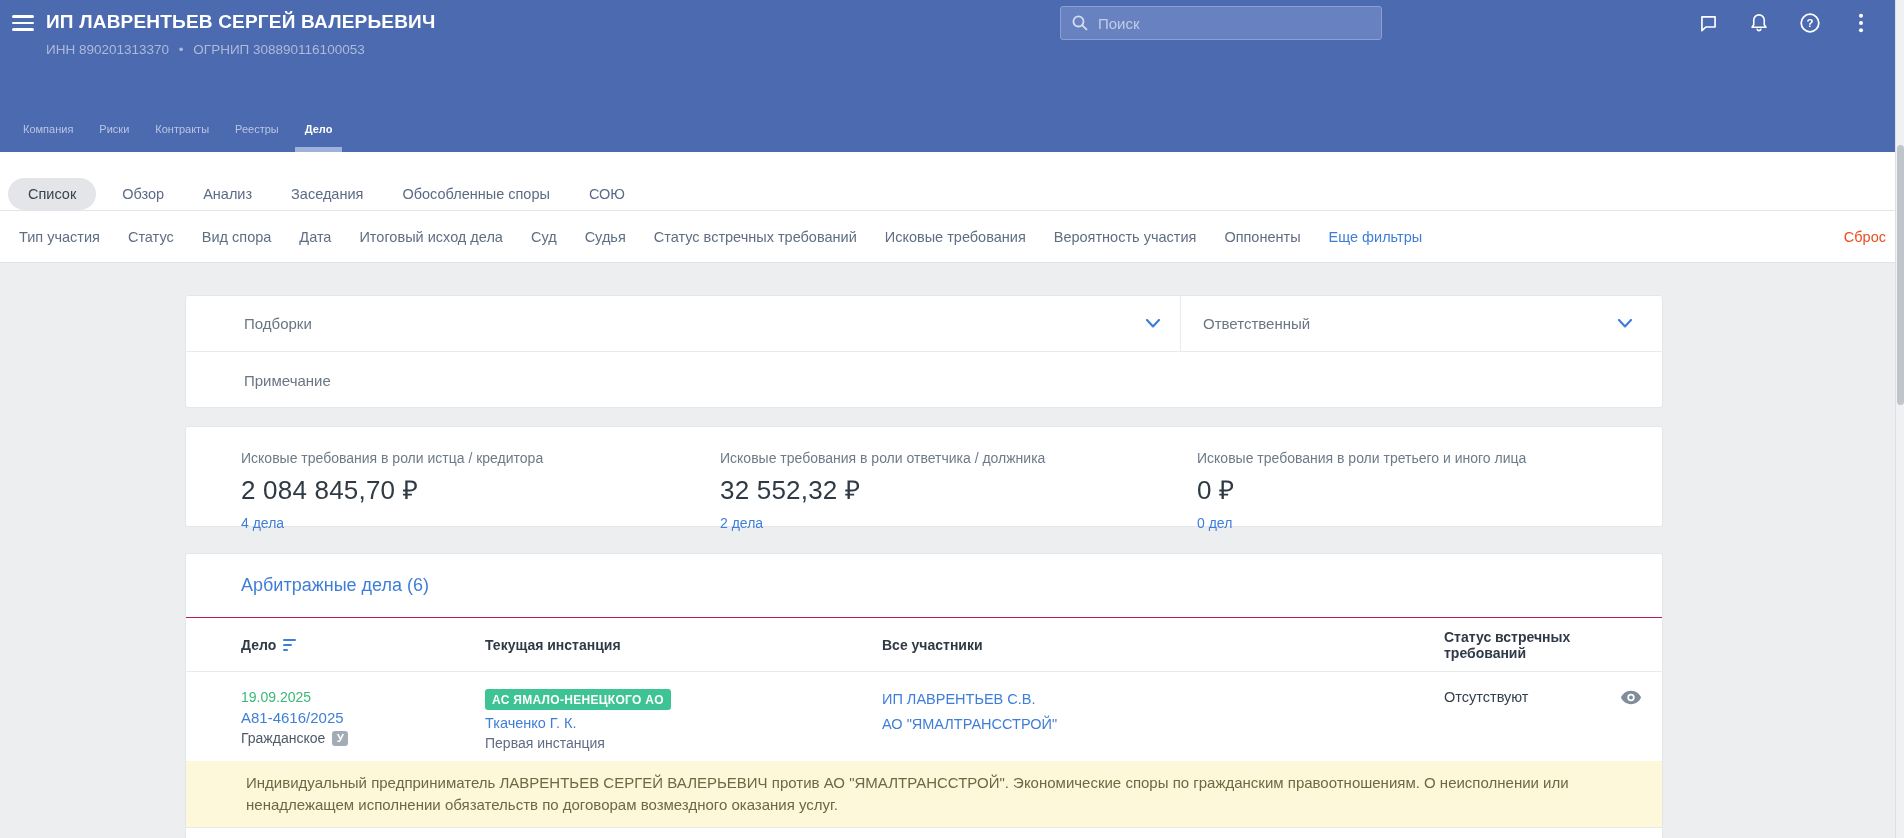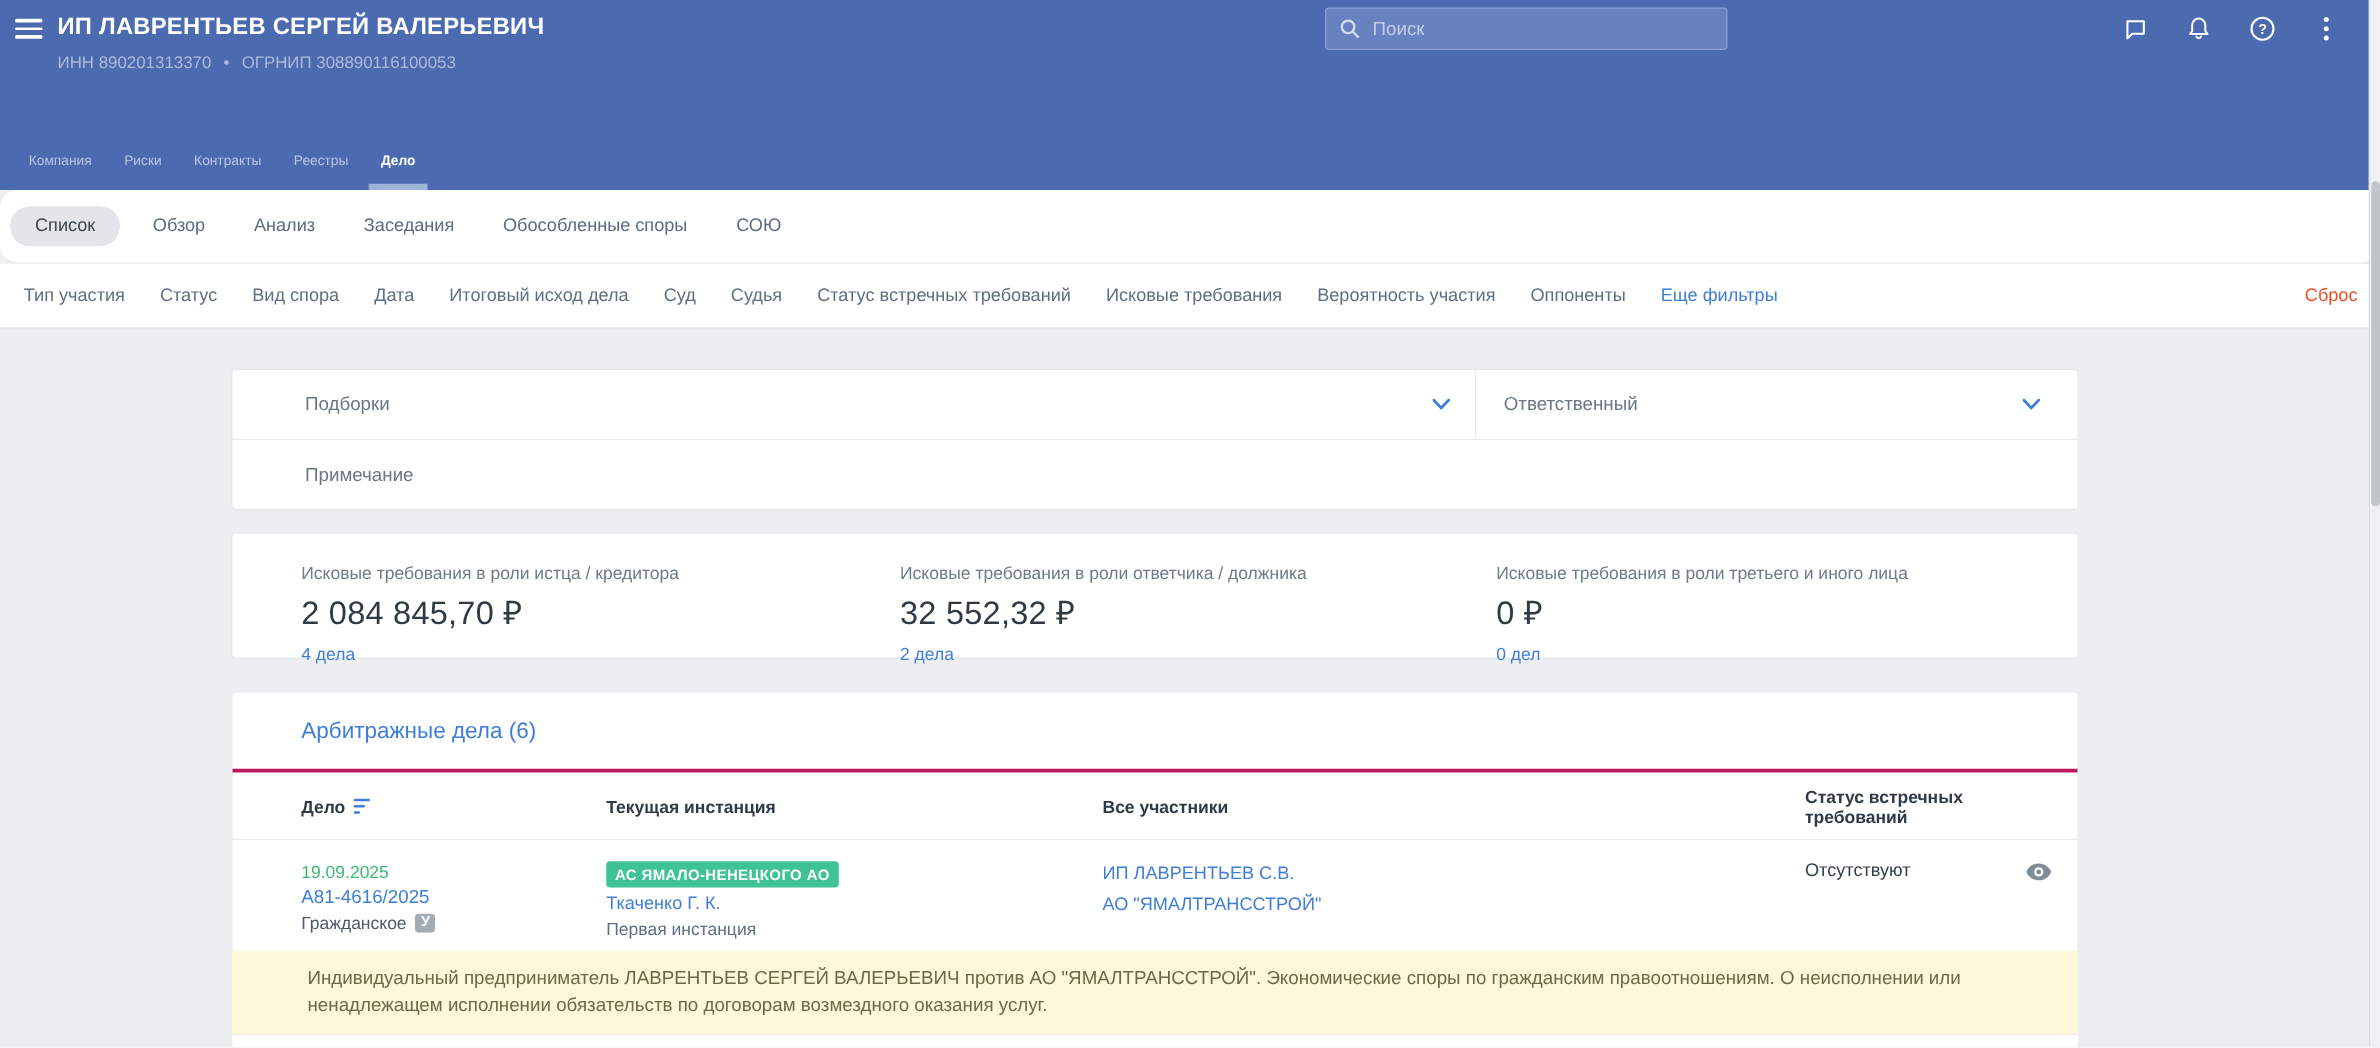--- a/index.html
+++ b/index.html
@@ -22,21 +22,21 @@
   .search input::placeholder { color:#c3cde6; }
   .hdr-icons { position:absolute; right:32px; top:12px; display:flex; gap:29px; align-items:center; }
   .hdr-icons .ic { width:22px; height:22px; cursor:pointer; display:flex; align-items:center; justify-content:center; }
   .main-tabs { position:absolute; left:10px; bottom:0; display:flex; }
   .mtab { position:relative; padding:10px 13px 17px; font-size:11px; color:#b9c5e2; cursor:pointer; white-space:nowrap; }
   .mtab.active { color:#fff; font-weight:700; }
   .mtab.active::after { content:""; position:absolute; left:3px; right:3px; bottom:0; height:5px; background:#9fb3da; }
 
   
   .subtabs { position:absolute; top:152px; left:0; width:1904px; height:59px; background:#fff;
-             border-bottom:1px solid #e1e4e8; display:flex; align-items:center; padding-left:8px;border-radius:14px; }
+             border-bottom:1px solid #e1e4e8; display:flex; align-items:flex-end; padding-left:8px; }
   .stab { padding:8px 13px; margin-right:13px; font-size:14.5px; color:#5c6b85; cursor:pointer; white-space:nowrap; }
   .stab.active { background:#e3e5e8; border-radius:18px; color:#39434e; padding:8px 20px; }
 
   
   .filters { position:absolute; top:211px; left:0; width:1904px; height:52px; background:#fff;
              border-bottom:1px solid #dfe2e6; display:flex; align-items:center; padding:0 18px 0 5px; }
   .flt { padding:0 14px; font-size:14.5px; color:#5f6e82; cursor:pointer; white-space:nowrap; }
   .flt.more { color:#3f7ed8; }
   .flt.reset { margin-left:auto; color:#e84e1f; padding-right:0; }
 
@@ -58,21 +58,21 @@
   .p-stats { top:163px; height:101px; display:flex; padding:23px 0 0 55px; }
   .stat { display:flex; flex-direction:column; }
   .stat.s1 { width:479px; } .stat.s2 { width:477px; } .stat.s3 { flex:1; }
   .stat-label { font-size:14px; color:#6d7a88; }
   .stat-value { font-size:26px; color:#2f3a45; margin-top:5px; letter-spacing:.2px; }
   .stat-link { font-size:14px; color:#3f7ed8; margin-top:8px; cursor:pointer; }
 
   
   .p-cases { top:290px; height:295px; border-bottom:0; }
   .case-title { height:64px; display:flex; align-items:center; padding-left:55px;
-                border-bottom:3px solid #be185d; font-size:18px; color:#3f7ed8; }
+                border-bottom:1px solid #be185d; font-size:18px; color:#3f7ed8; }
   .tbl-head { height:54px; display:flex; align-items:center; padding-left:55px;
               border-bottom:1px solid #e8eaec; font-size:14px; font-weight:700; color:#2f3a46; }
   .col1 { width:244px; } .col2 { width:397px; } .col3 { width:562px; } .col4 { flex:1; padding-right:20px; }
   .sort-ic { display:inline-block; vertical-align:-1px; margin-left:7px; cursor:pointer; }
   .sort-ic i { display:block; height:2.5px; background:#3f7ed8; border-radius:1px; margin-top:2.5px; }
   .sort-ic .b1{width:13px;} .sort-ic .b2{width:9px;} .sort-ic .b3{width:5px;}
   .tbl-row { display:flex; padding:17px 0 0 55px; height:89px; }
   .cell { display:flex; flex-direction:column; gap:4px; }
   .c-date { color:#3bb878; font-size:14px; }
   .c-num  { color:#3f7ed8; font-size:15px; cursor:pointer; }

